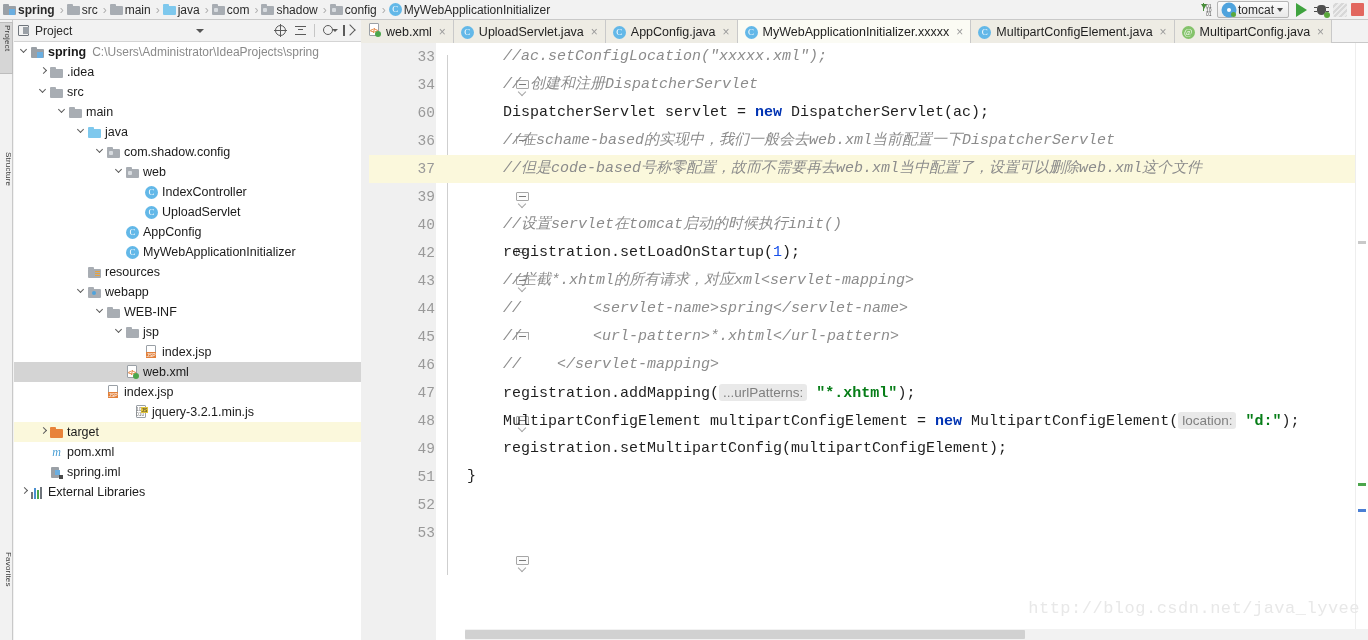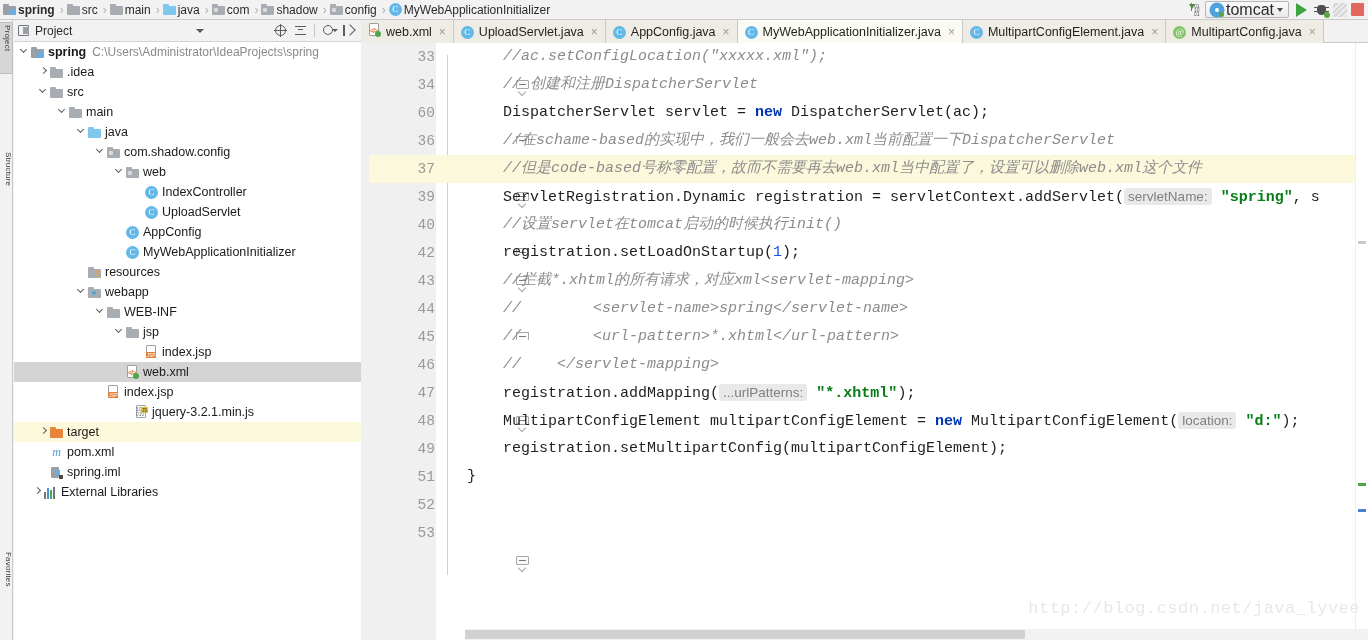--- a/index.html
+++ b/index.html
@@ -55,21 +55,21 @@
      border-left: 3px solid transparent; border-right: 3px solid transparent; border-top: 5px solid #4a8f3c; }
   .sort-ico .stem { position: absolute; left: 4px; top: 0; width: 1px; height: 8px; background: #4a8f3c; }
   .sort-ico .dg { position: absolute; left: 7px; top: 1px; font-size: 5px; color: #555; line-height: 4px; }
   .runcfg { display: flex; align-items: center; gap: 3px; height: 17px; padding: 0 5px;
      background: linear-gradient(#fbfbfb,#e9e9e9); border: 1px solid #b6b6b6; border-radius: 2px; }
   .gear-ico { width: 12px; height: 12px; position: relative; }
   .gear-ico .g { position: absolute; inset: 0; border-radius: 50%; background: #4fa3dd;
      box-shadow: 0 0 0 1.5px #4fa3dd; }
   .gear-ico .h { position: absolute; left: 4px; top: 4px; width: 4px; height: 4px; background: #fff; border-radius: 50%; }
   .gear-ico .dotg { position: absolute; right: -1px; bottom: -1px; width: 5px; height: 5px; background: #5aa83c; border-radius: 50%; }
-  .runcfg-name { font-size: 16px; color: #2b2b2b; }
+  .runcfg-name { font-size: 12px; color: #2b2b2b; }
   .caret-dn { width: 0; height: 0; border-left: 3.5px solid transparent; border-right: 3.5px solid transparent; border-top: 4px solid #4d4d4d; }
   .play-btn { width: 0; height: 0; border-top: 7px solid transparent; border-bottom: 7px solid transparent; border-left: 11px solid #3fa33f; margin: 0 3px; }
   .bug-btn { width: 15px; height: 14px; position: relative; }
   .bug-btn .body { position: absolute; left: 3px; top: 2px; width: 9px; height: 10px; background: #4f4f4f; border-radius: 4px 4px 5px 5px; }
   .bug-btn .lg { position: absolute; top: 4px; width: 3px; height: 1.4px; background: #4f4f4f; }
   .bug-btn .l1 { left: 0; } .bug-btn .l2 { right: 0; }
   .bug-btn .l3 { left: 0; top: 8px; } .bug-btn .l4 { right: 0; top: 8px; }
   .bug-btn .grn { position: absolute; right: -1px; bottom: -1px; width: 6px; height: 6px; background: #5aa83c; border-radius: 50%; }
   .coverage-btn { width: 14px; height: 14px; background:
      repeating-linear-gradient(-45deg, #cfcfcf 0 2px, #eaeaea 2px 4px); border-radius: 2px; opacity: .75; }
@@ -511,21 +511,21 @@
         </div>
         <div class="trow" style="padding-left: 25px;">
           <span class="tw"></span>
           <span class="ico ic-iml">
             <span class="b"></span>
             <span class="d"></span>
             <span class="sq"></span>
           </span>
           <span class="tlabel">spring.iml</span>
         </div>
-        <div class="trow" style="padding-left: 19px;">
+        <div class="trow" style="padding-left: 6px;">
           <span class="tw">
             <span class="chev-r"></span>
           </span>
           <span class="ico ic-lib">
             <i style="height:7px"></i>
             <i style="height:11px;background:#4a8fd0"></i>
             <i style="height:9px;background:#4ca64c"></i>
             <i style="height:12px;background:#6f757c"></i>
           </span>
           <span class="tlabel">External Libraries</span>
@@ -545,21 +545,21 @@
           <span>UploadServlet.java</span>
           <span class="close">×</span>
         </div>
         <div class="etab">
           <span class="tab-ic-wrap"><span class="ico ic-class">C</span></span>
           <span>AppConfig.java</span>
           <span class="close">×</span>
         </div>
         <div class="etab active">
           <span class="tab-ic-wrap"><span class="ico ic-class">C</span></span>
-          <span>MyWebApplicationInitializer.java</span>
+          <span>MyWebApplicationInitializer.xxxxx</span>
           <span class="close">×</span>
         </div>
         <div class="etab">
           <span class="tab-ic-wrap"><span class="ico ic-class">C</span></span>
           <span>MultipartConfigElement.java</span>
           <span class="close">×</span>
         </div>
         <div class="etab">
           <span class="tab-ic-wrap"><span class="ico ic-class ann">@</span></span>
           <span>MultipartConfig.java</span>
@@ -626,21 +626,20 @@
             <div class="lnum">36</div>
             <div class="code"><span class="cmt">//在schame-based的实现中，我们一般会去web.xml当前配置一下DispatcherServlet</span></div>
           </div>
           <div class="line caret">
             <div class="ln-bg"></div>
             <div class="lnum">37</div>
             <div class="code"><span class="cmt">//但是code-based号称零配置，故而不需要再去web.xml当中配置了，设置可以删除web.xml这个文件</span></div>
           </div>
           <div class="line">
             <div class="lnum">39</div>
-            <div class="code"><span>ServletRegistration.Dynamic registration = servletContext.addServlet(</span><span class="hint">servletName:</span><span> </span><span class="str">"spring"</span><span>, s</span></div>
           </div>
           <div class="line">
             <div class="lnum">40</div>
             <div class="code"><span class="cmt">//设置servlet在tomcat启动的时候执行init()</span></div>
           </div>
           <div class="line">
             <div class="lnum">42</div>
             <div class="code"><span>registration.setLoadOnStartup(</span><span class="num">1</span><span>);</span></div>
           </div>
           <div class="line">

